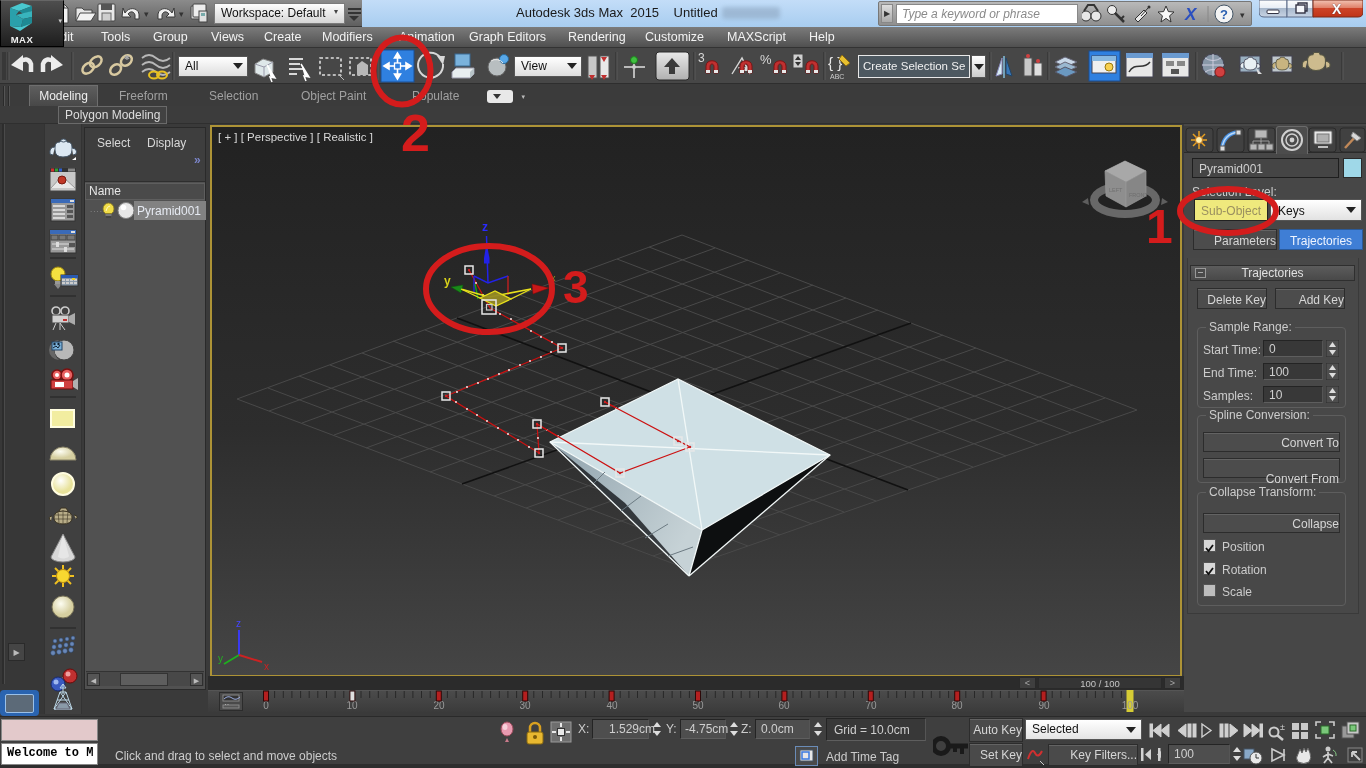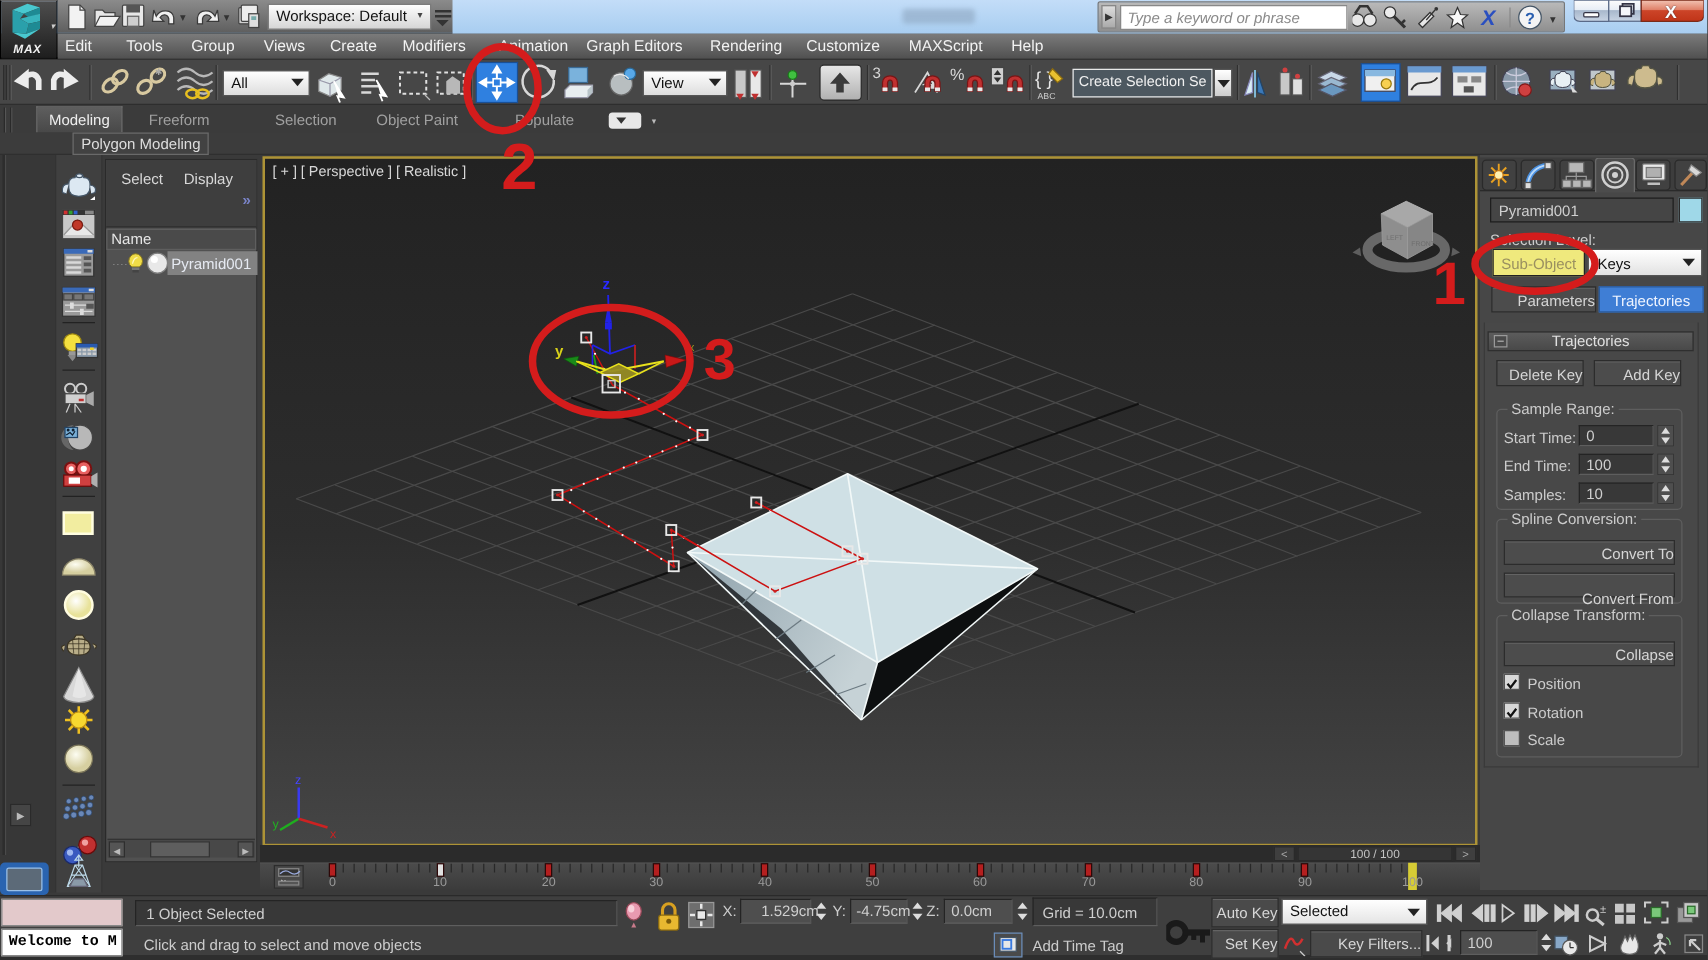--- a/index.html
+++ b/index.html
@@ -10,23 +10,24 @@
 .sunken { background:#383838; border:1px solid #242424; border-bottom-color:#5e5e5e; border-right-color:#555; color:#cfcfcf; }
 .btn { background:#4c4c4c; border:1px solid #2c2c2c; box-shadow:inset 0 1px 0 #636363; color:#d6d6d6; text-align:right; }
 .lbl { color:#cccccc; font-size:12px; }
 </style>
 </head>
 <body>
 <div id="page">
 
 <div class="abs" style="left:0;top:0;width:1366px;height:27px;background:linear-gradient(#c3ddf8,#a8cdf0);"></div>
 <div class="abs" style="left:46px;top:0;width:316px;height:27px;background:linear-gradient(#8b8b8b,#5f5f5f);border-bottom:1px solid #3a3a3a;"></div>
+<div class="abs" id="titletext" style="left:516px;top:5px;width:380px;height:18px;color:#1a1a1a;font-size:13px;">Autodesk 3ds Max&nbsp; 2015&nbsp;&nbsp;&nbsp; Untitled</div>
 <div class="abs" style="left:722px;top:7px;width:58px;height:12px;background:#8aa2bc;opacity:0.55;filter:blur(2px);border-radius:3px;"></div>
 
-<div class="abs" style="left:0;top:0;width:46px;height:47px;background:linear-gradient(#4e4e4e,#1e1e1e);border:1px solid #000;border-top-color:#666;z-index:10;font-style:italic;">
+<div class="abs" style="left:0;top:0;width:64px;height:47px;background:linear-gradient(#4e4e4e,#1e1e1e);border:1px solid #000;border-top-color:#666;z-index:10;">
   <svg class="abs" style="left:7px;top:1px;" width="32" height="30" viewBox="0 0 32 30">
     <polygon points="2,6 14,1 24,4 11,9" fill="#49c8cf"></polygon>
     <polygon points="11,9 24,4 24,9 15,12" fill="#1e8a94"></polygon>
     <polygon points="8,13 24,9 24,15 15,17" fill="#38b4bd"></polygon>
     <polygon points="15,17 24,15 24,21 13,25" fill="#1e8a94"></polygon>
     <polygon points="2,24 13,25 24,21 12,29" fill="#49c8cf"></polygon>
     <polygon points="2,6 11,9 8,13 15,17 13,25 2,24" fill="#2aa0ab"></polygon>
   </svg>
   <div class="abs" style="left:0;top:33px;width:42px;text-align:center;color:#f0f0f0;font-size:9.5px;font-weight:bold;letter-spacing:0.5px;">MAX</div>
   <div class="abs" style="right:1px;top:16px;color:#ccc;font-size:7px;">▾</div>
@@ -378,21 +379,21 @@
 <div class="abs" style="left:971px;top:55px;width:15px;height:23px;background:linear-gradient(#fff,#ccc);border:1px solid #555;">
       <div style="width:0;height:0;border-left:5px solid transparent;border-right:5px solid transparent;border-top:6px solid #222;margin:8px 0 0 2px;"></div>
     </div>
 
 <div class="abs" style="left:0;top:84px;width:1366px;height:22px;background:#3b3b3b;"></div>
 <div class="abs" style="left:3px;top:86px;width:2px;height:36px;background:#2a2a2a;border-right:1px solid #555;"></div>
 <div class="abs" style="left:8px;top:86px;width:2px;height:36px;background:#2a2a2a;border-right:1px solid #555;"></div>
 <div class="abs" style="left:29px;top:85px;width:69px;height:21px;background:linear-gradient(#5e5e5e,#484848);border:1px solid #6e6e6e;border-bottom:none;color:#eee;font-size:12px;text-align:center;padding-top:3px;">Modeling</div>
 <div class="abs" style="top:89px;color:#a0a0a0;font-size:12px;">
   <span class="abs" style="left:119px;">Freeform</span>
-  <span class="abs" style="left:220px;">Selection</span>
+  <span class="abs" style="left:209px;">Selection</span>
   <span class="abs" style="left:301px;">Object Paint</span>
   <span class="abs" style="left:412px;">Populate</span>
 </div>
 <div class="abs" style="left:487px;top:90px;width:26px;height:13px;background:#e8e8e8;border-radius:3px;">
       <div style="width:0;height:0;border-left:4px solid transparent;border-right:4px solid transparent;border-top:5px solid #333;margin:4px 0 0 6px;"></div>
       <div style="position:absolute;right:-12px;top:3px;font-size:7px;color:#bbb;">▾</div>
     </div>
 <div class="abs" style="left:0;top:106px;width:1366px;height:18px;background:#3c3c3c;border-bottom:1px solid #2f2f2f;"></div>
 <div class="abs" style="left:14px;top:106px;width:109px;height:18px;background:#424242;border:1px solid #6a6a6a;color:#ddd;font-size:12px;padding:1px 0 0 6px;margin-left:44px;">Polygon Modeling</div>
 
@@ -939,21 +940,20 @@
       <rect x="746.7" y="1" width="5" height="10" fill="#b51f1f" stroke="#2d0808"></rect>
       <rect x="833.1" y="1" width="5" height="10" fill="#b51f1f" stroke="#2d0808"></rect>
 <rect x="141.9" y="1" width="5" height="10" fill="#e0e0e0" stroke="#2d0808"></rect>
 
 </svg>
 
 <div class="abs" style="left:0;top:716px;width:1366px;height:52px;background:#3f3f3f;border-top:1px solid #2a2a2a;"></div>
 <div class="abs" style="left:0;top:764px;width:1366px;height:4px;background:#2e2e2e;"></div>
 <div class="abs" style="left:1px;top:719px;width:97px;height:22px;background:#e3c9cb;border:1px solid #888;"></div>
 <div class="abs" style="left:1px;top:743px;width:97px;height:22px;background:#ffffff;border:1px solid #888;color:#000;font-family:'Liberation Mono',monospace;font-size:12px;font-weight:bold;padding:2px 0 0 5px;white-space:nowrap;overflow:hidden;">Welcome to M</div>
-<div class="abs sunken" style="left:108px;top:720px;width:386px;height:21px;font-size:12px;padding:3px 0 0 8px;">1 Object Selected</div>
 <svg class="abs" style="left:496px;top:716px;" width="470" height="40" viewBox="0 0 470 40">
 
 <ellipse cx="11" cy="13" rx="6" ry="7" fill="#e89ab0" stroke="#9a4a5a"></ellipse>
 <ellipse cx="9" cy="11" rx="2.5" ry="3" fill="#f8d0da"></ellipse>
 <path d="M11 22 l-2 4 l4 0 Z" fill="#c87a8a"></path>
 
 <g transform="translate(31,6)">
         <path d="M3 10 L3 6 a5 5 0 0 1 10 0 L13 10" fill="none" stroke="#d8a020" stroke-width="2.5"></path>
         <rect x="0" y="10" width="16" height="12" rx="2" fill="#e8b830" stroke="#8a6a10"></rect>
         <circle cx="8" cy="15" r="2" fill="#7a5a0a"></circle>

